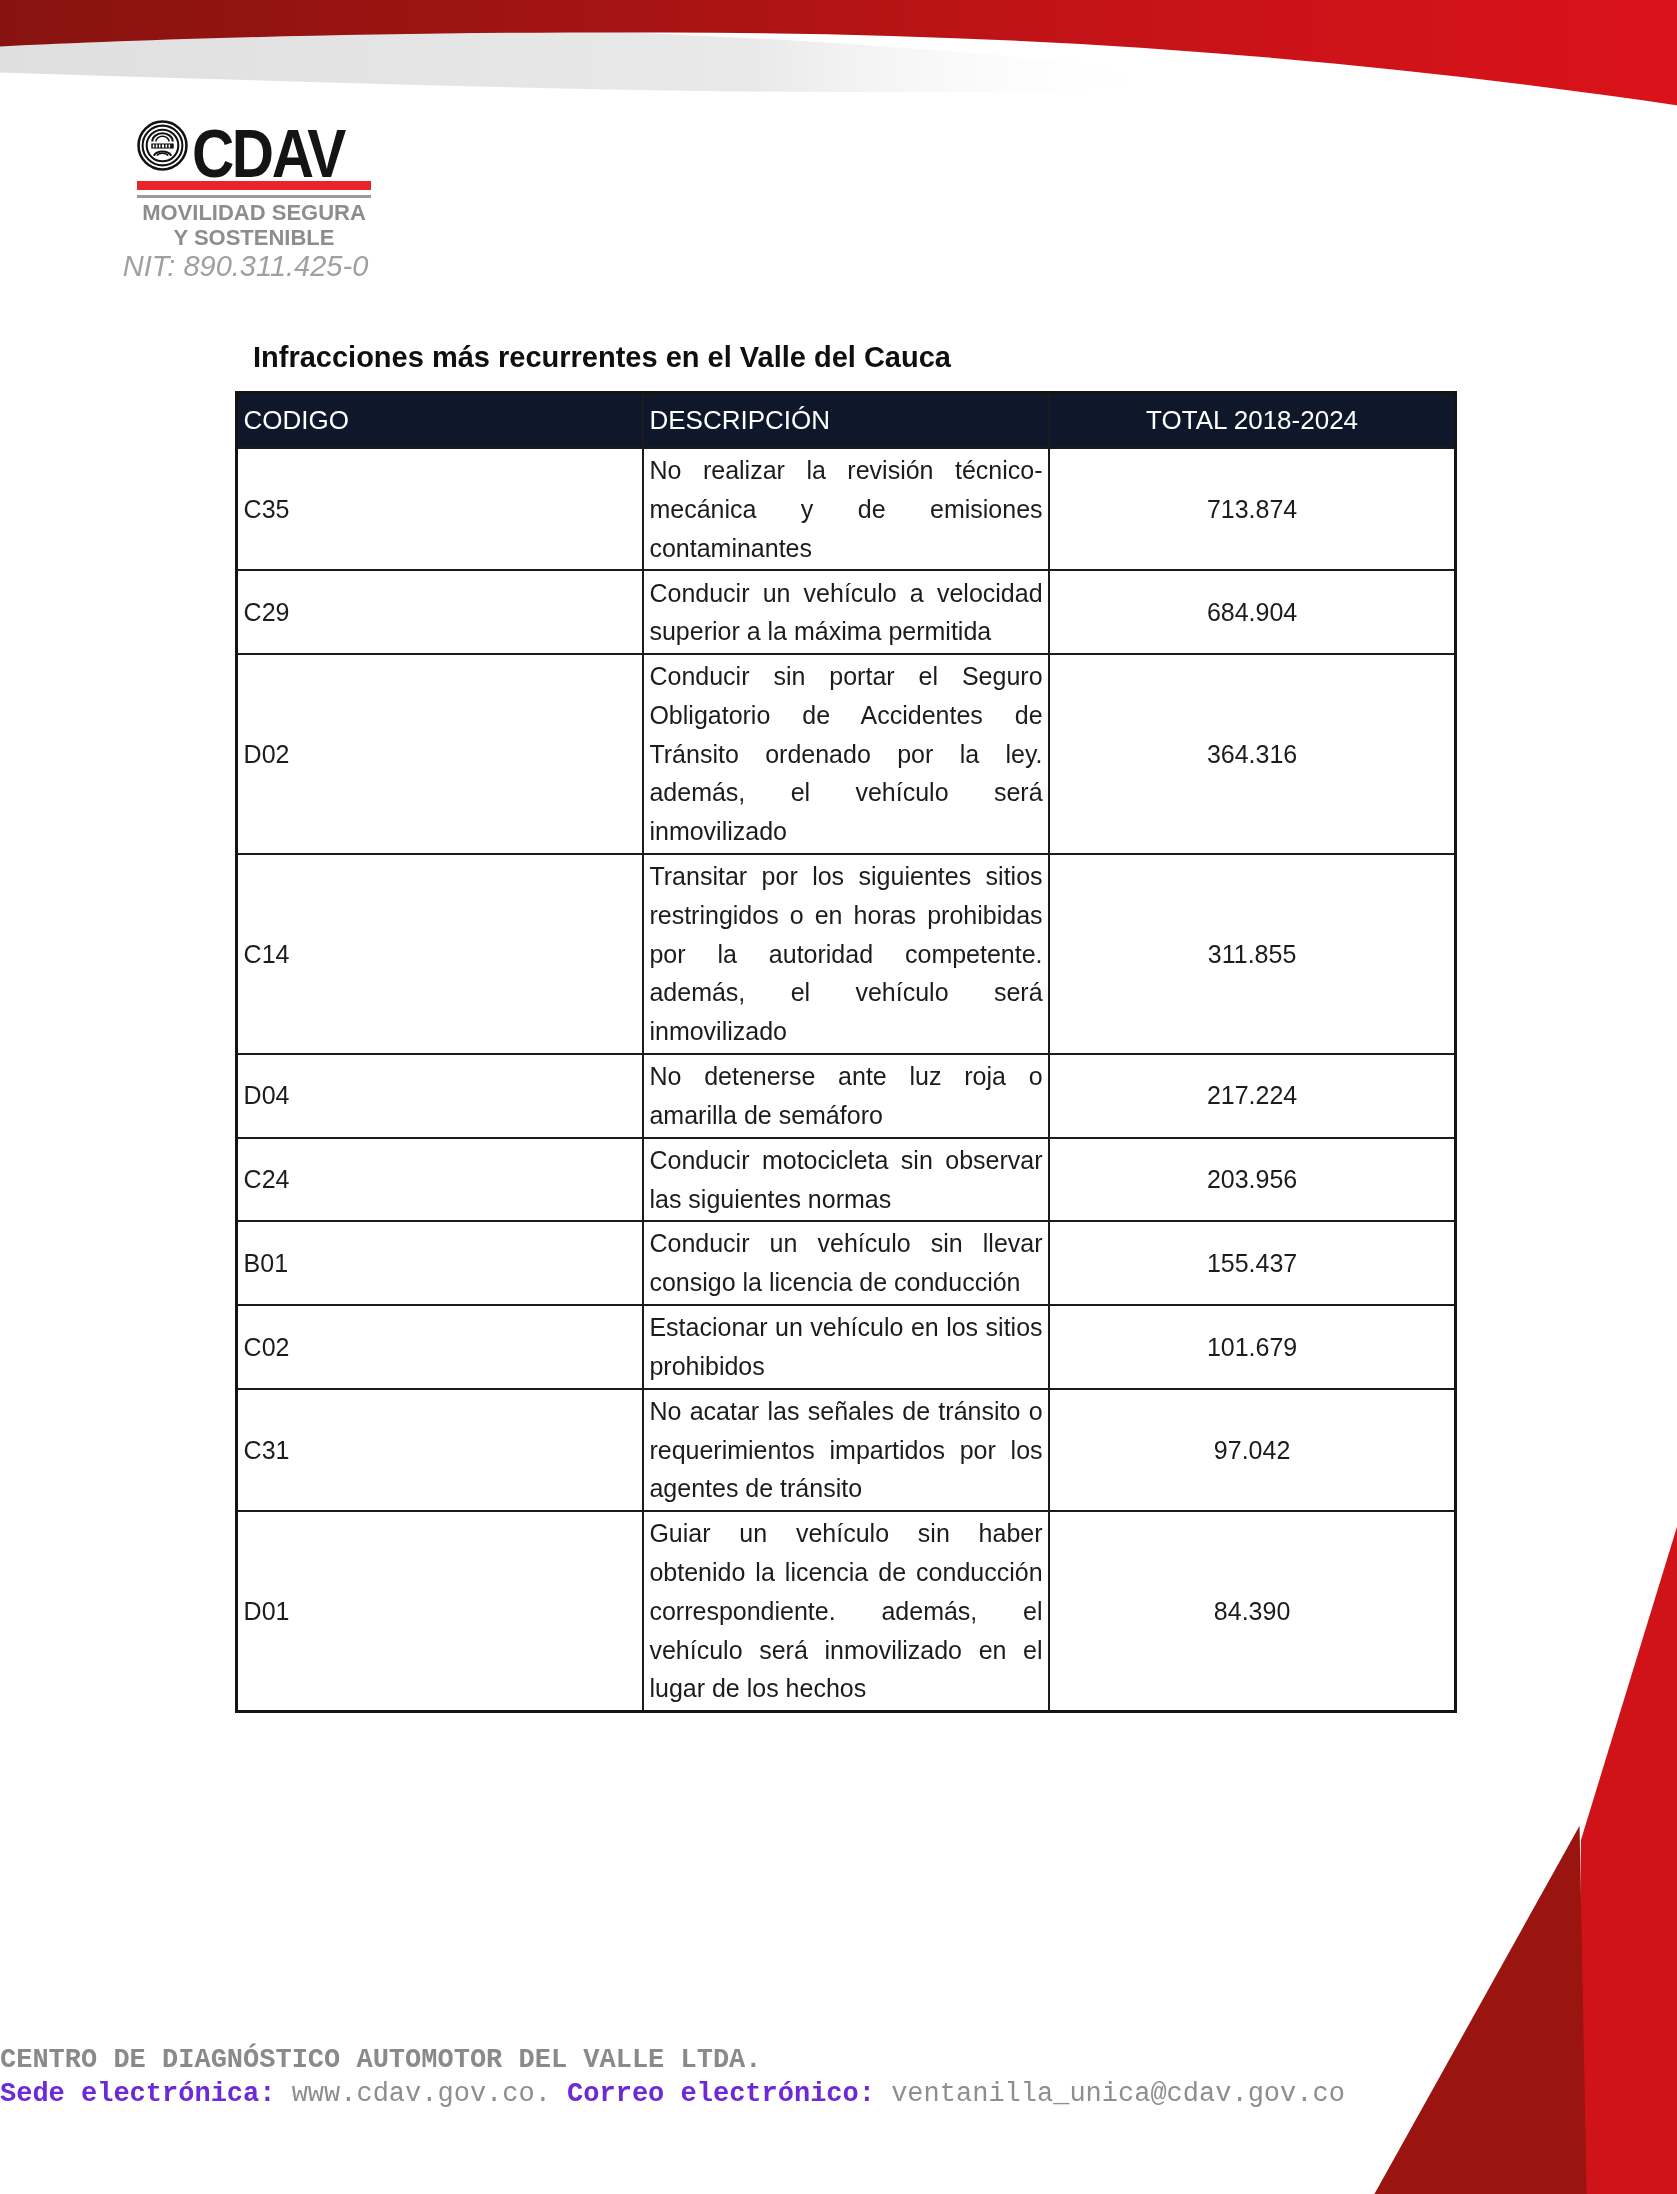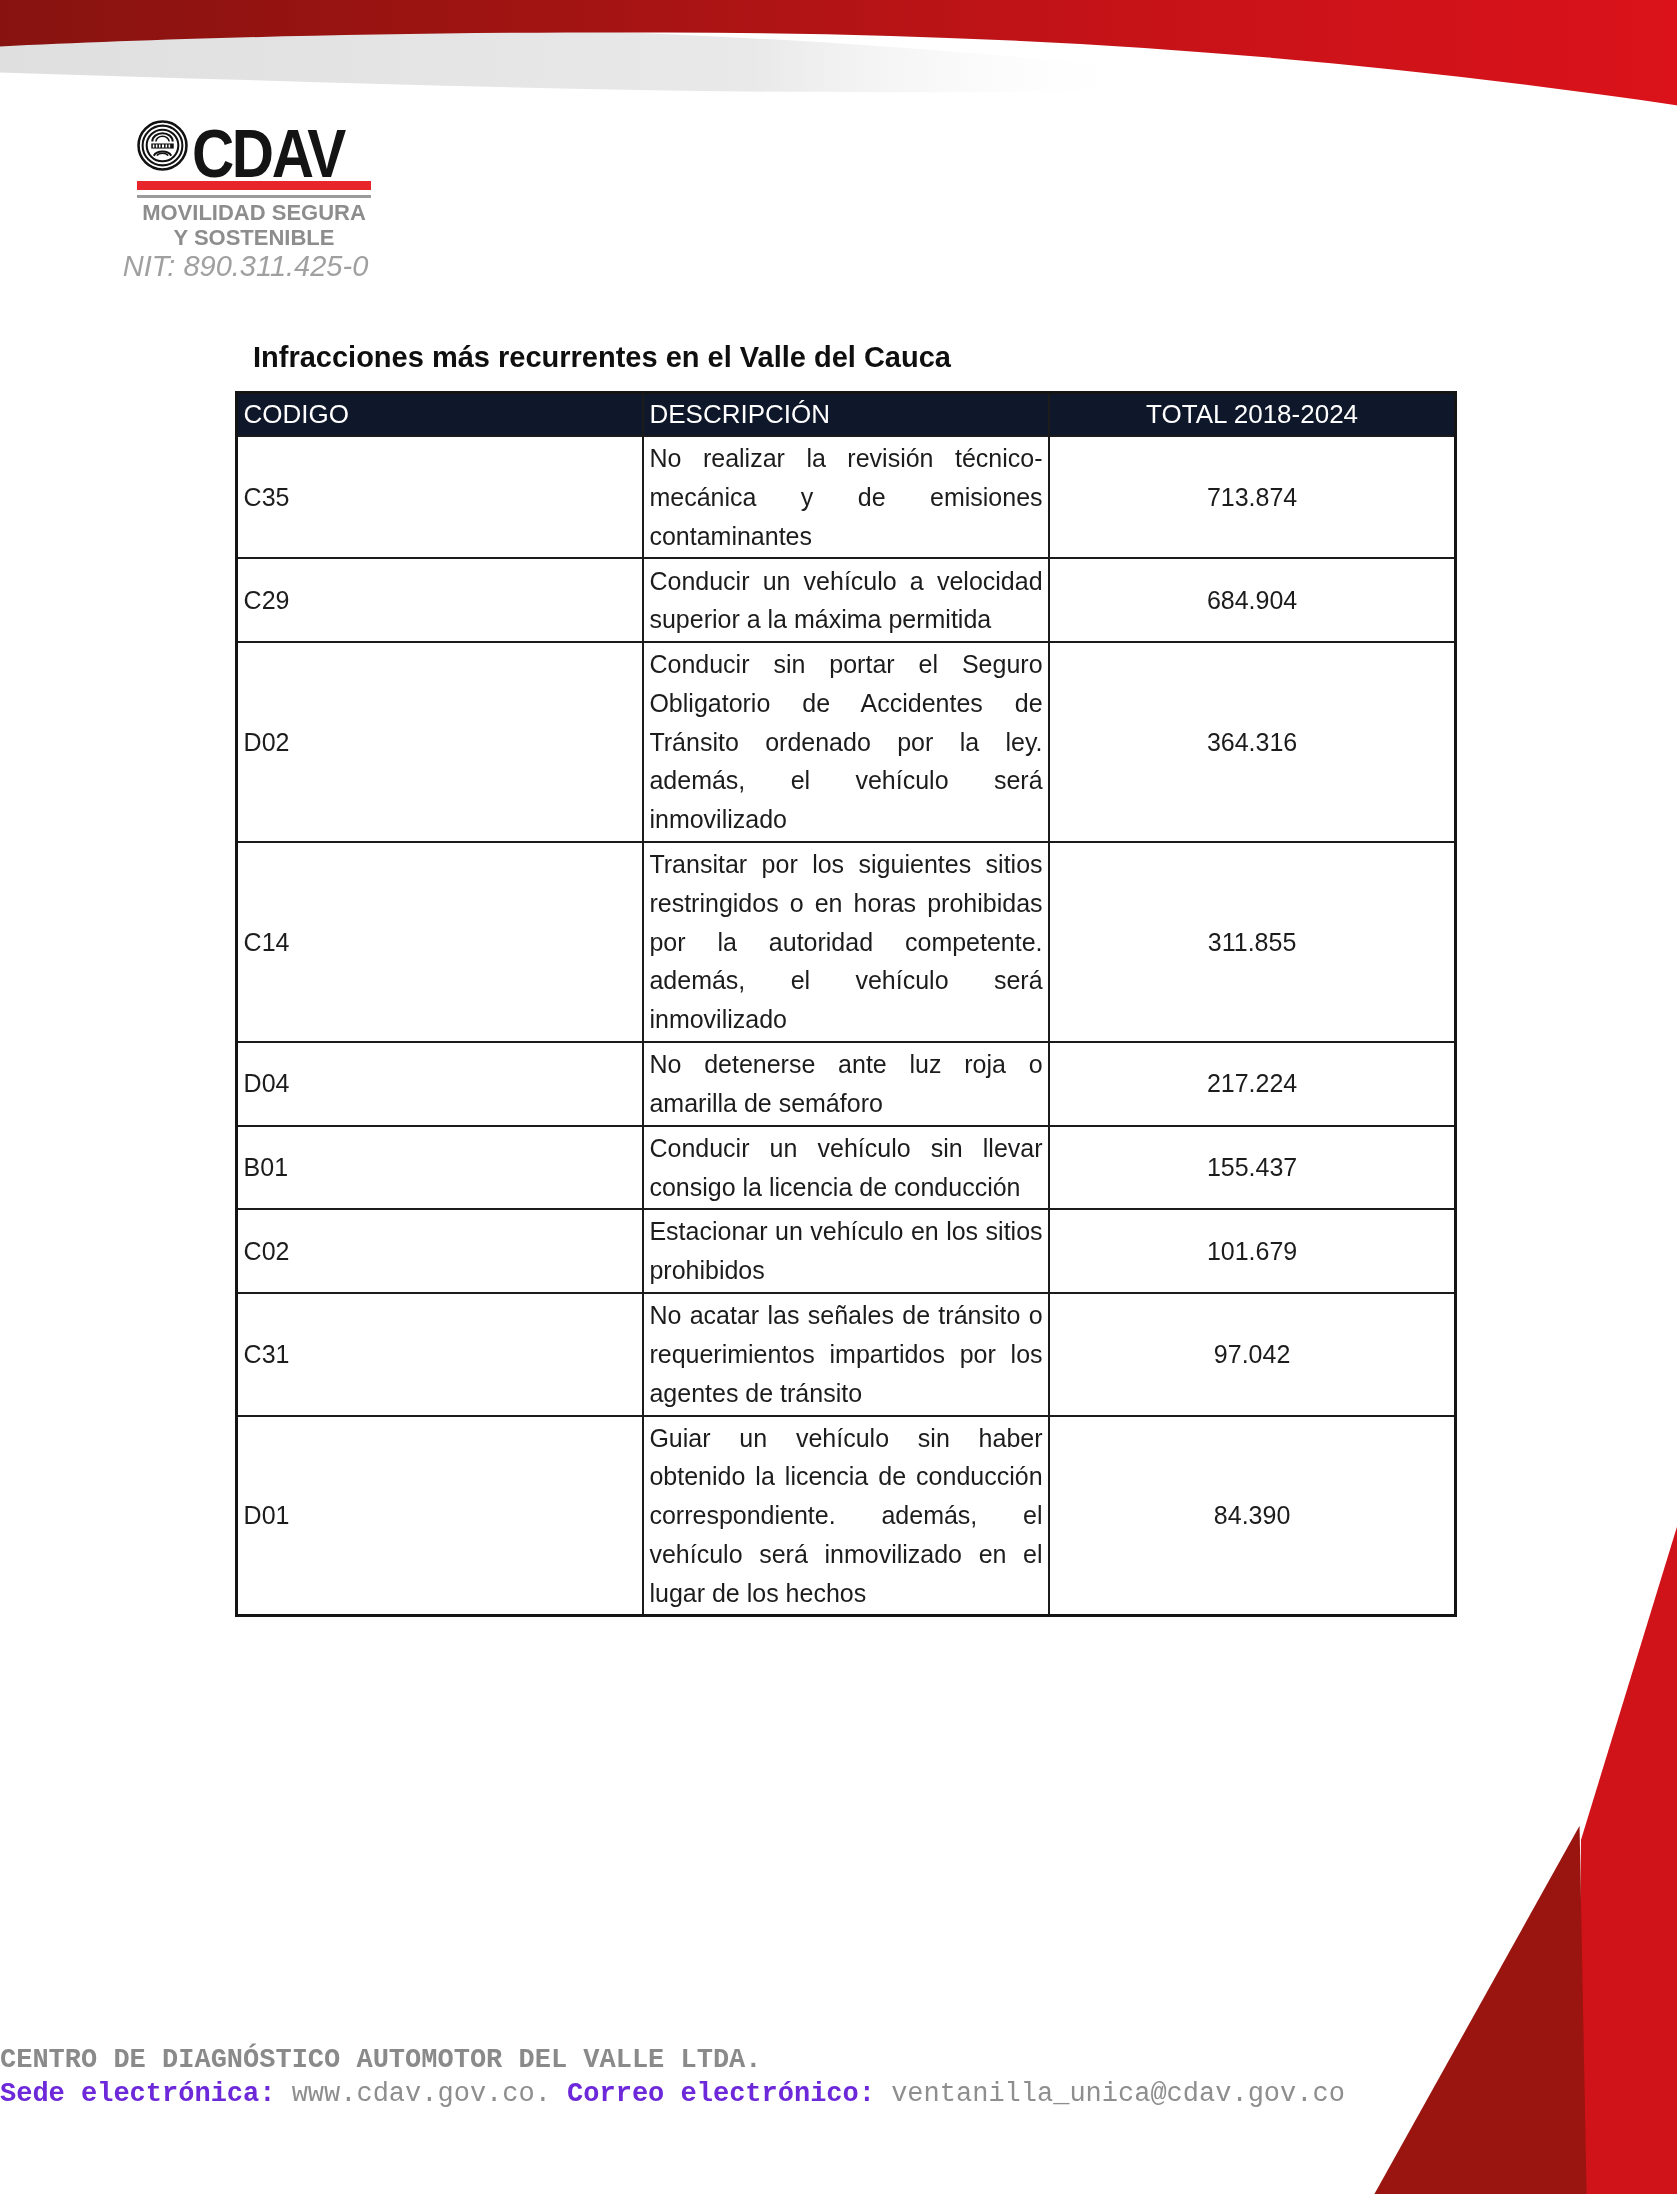--- a/index.html
+++ b/index.html
@@ -41,21 +41,21 @@
     width:1222px;table-layout:fixed;
   }
   table.infractions, table.infractions th, table.infractions td{
     border:2.1px solid #1b1b1b;
   }
   table.infractions{border:3.5px solid #141414;}
   table.infractions th{
     background:#0f172a;color:#ffffff;font-weight:normal;font-size:26px;
     height:41px;text-align:left;padding:0 0 0 5.6px;
   }
-  table.infractions th.col-total{text-align:center;padding:0;}
+  table.infractions th.col-total{text-align:center;padding:6px;}
   table.infractions td{
     font-size:25px;color:#1c1c1c;line-height:1.55;vertical-align:middle;
     padding:2.1px 5.6px;
   }
   td.code{width:152px;padding-left:4.2px;}
   td.desc{width:800px;text-align:justify;text-align-last:left;padding-right:8.4px;}
   td.total{width:269px;text-align:center;}
 
   .footer{
     position:absolute;left:0;top:2043px;width:1678px;text-align:left;
@@ -146,20 +146,25 @@
     <td class="desc">Transitar por los siguientes sitios restringidos o en horas prohibidas por la autoridad competente. además, el vehículo será inmovilizado</td>
     <td class="total">311.855</td>
   </tr>
 
   <tr>
     <td class="code">D04</td>
     <td class="desc">No detenerse ante luz roja o amarilla de semáforo</td>
     <td class="total">217.224</td>
   </tr>
 
+  <tr>
+    <td class="code">C24</td>
+    <td class="desc">Conducir motocicleta sin observar las siguientes normas</td>
+    <td class="total">203.956</td>
+  </tr>
 
   <tr>
     <td class="code">B01</td>
     <td class="desc">Conducir un vehículo sin llevar consigo la licencia de conducción</td>
     <td class="total">155.437</td>
   </tr>
 
   <tr>
     <td class="code">C02</td>
     <td class="desc">Estacionar un vehículo en los sitios prohibidos</td>

